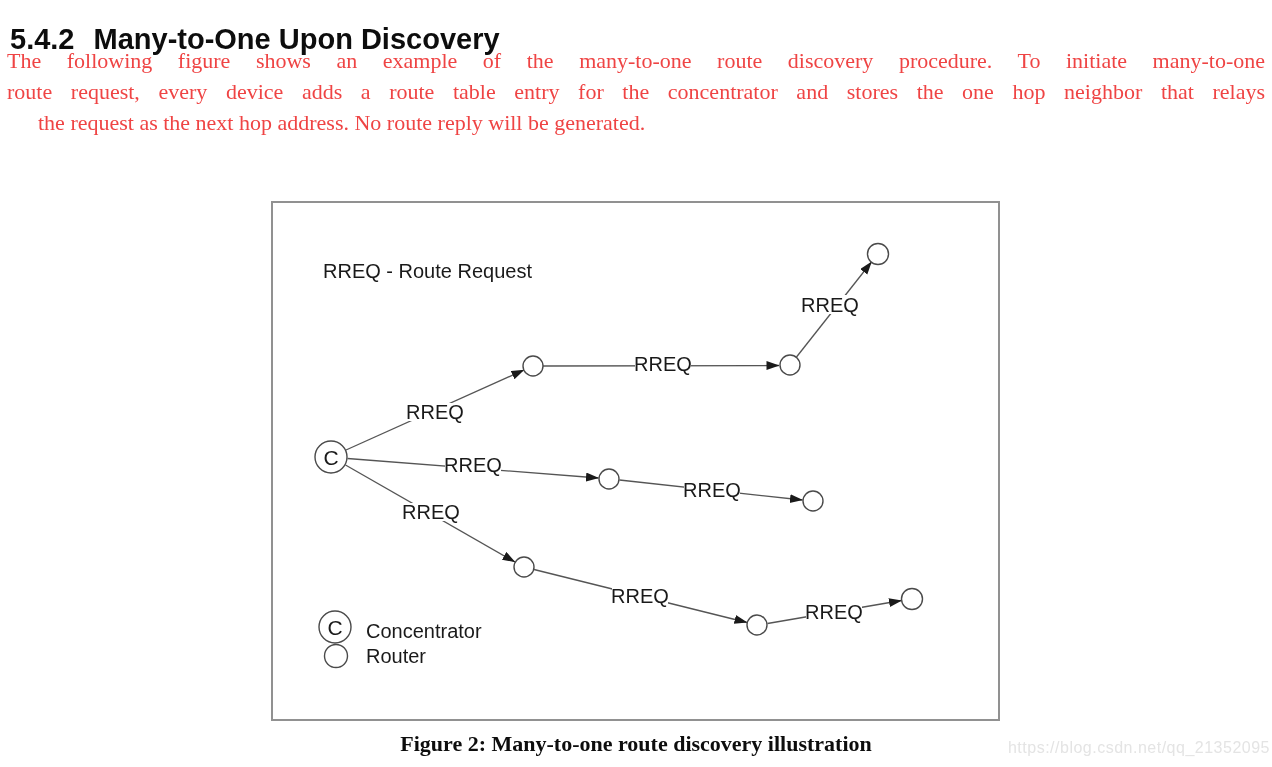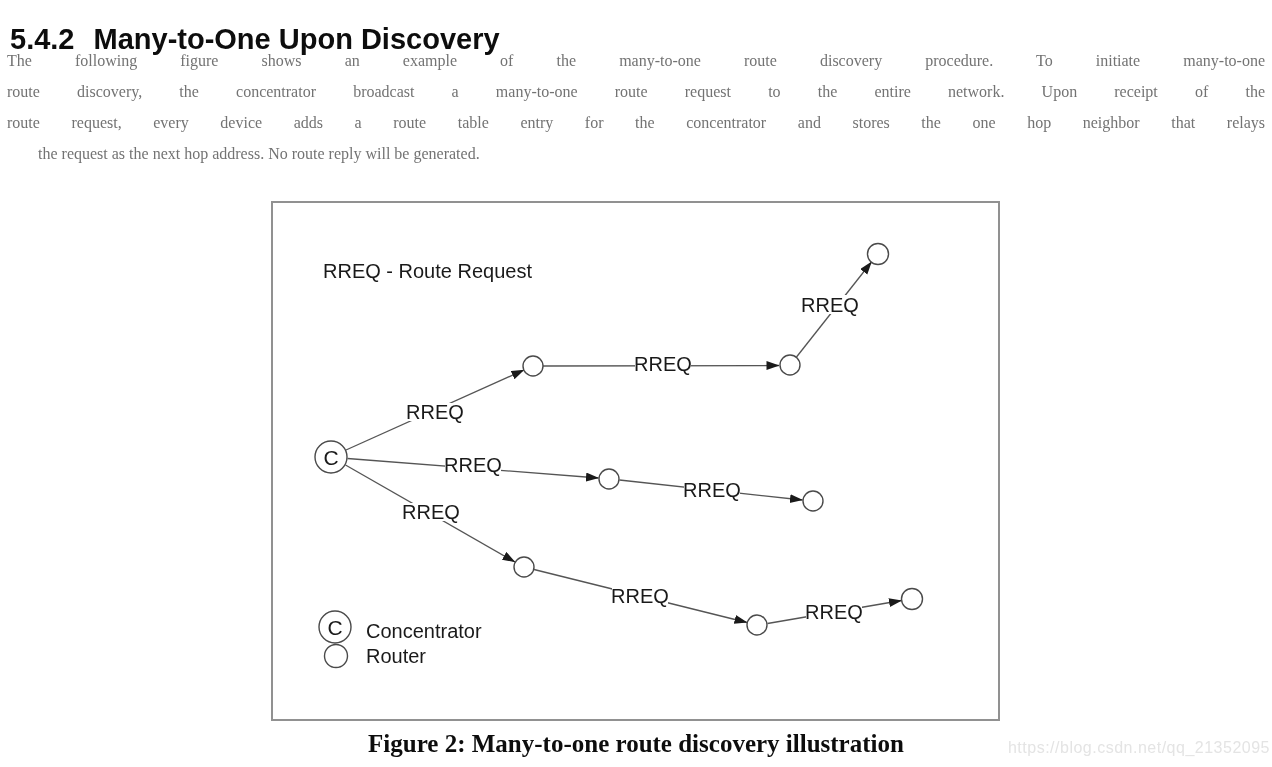--- a/index.html
+++ b/index.html
@@ -22,23 +22,23 @@
     color: #0d0d0d;
     white-space: nowrap;
   }
   .heading .sec-num { margin-right: 19px; }
   .para {
     position: absolute;
     left: 7px;
     top: 45px;
     width: 1258px;
     font-family: "Liberation Serif", serif;
-    font-size: 16px;
+    font-size: 22px;
     line-height: 31px;
-    color: #737373;
+    color: #ef4444;
   }
   .jline {
     text-align: justify;
     text-align-last: justify;
     white-space: normal;
   }
   .jline.last { text-align-last: left; margin-left: 31px; }
   .figure-svg {
     position: absolute;
     left: 271px;
@@ -56,21 +56,21 @@
     fill: #1a1a1a;
   }
   .caption {
     position: absolute;
     left: 0;
     top: 729px;
     width: 1272px;
     text-align: center;
     font-family: "Liberation Serif", serif;
     font-weight: 700;
-    font-size: 25px;
+    font-size: 22px;
     line-height: 30px;
     color: #0d0d0d;
   }
   .watermark {
     position: absolute;
     right: 2px;
     top: 739px;
     font-family: "Liberation Sans", sans-serif;
     font-size: 16px;
     color: #e4e4e4;
@@ -81,21 +81,20 @@
 <body>
 
 <div class="page">
 
   <h1 class="heading">
     <span class="sec-num">5.4.2</span><span>Many-to-One Upon Discovery</span>
   </h1>
 
   <div class="para">
     <div class="jline">The following figure shows an example of the many-to-one route discovery procedure. To initiate many-to-one</div>
-    <div class="jline">route discovery, the concentrator broadcast a many-to-one route request to the entire network.  Upon receipt of the</div>
     <div class="jline">route request, every device adds a route table entry for the concentrator and stores the one hop neighbor that relays</div>
     <div class="jline last">the request as the next hop address. No route reply will be generated.</div>
   </div>
 
   <svg class="figure-svg" width="730" height="521" viewBox="0 0 730 521">
     <defs>
       <marker id="arw" markerWidth="15" markerHeight="11" refX="12.5" refY="4.5" orient="auto" markerUnits="userSpaceOnUse">
         <path d="M0,0 L13,4.5 L0,9 Z" fill="#1a1a1a"></path>
       </marker>
     </defs>

